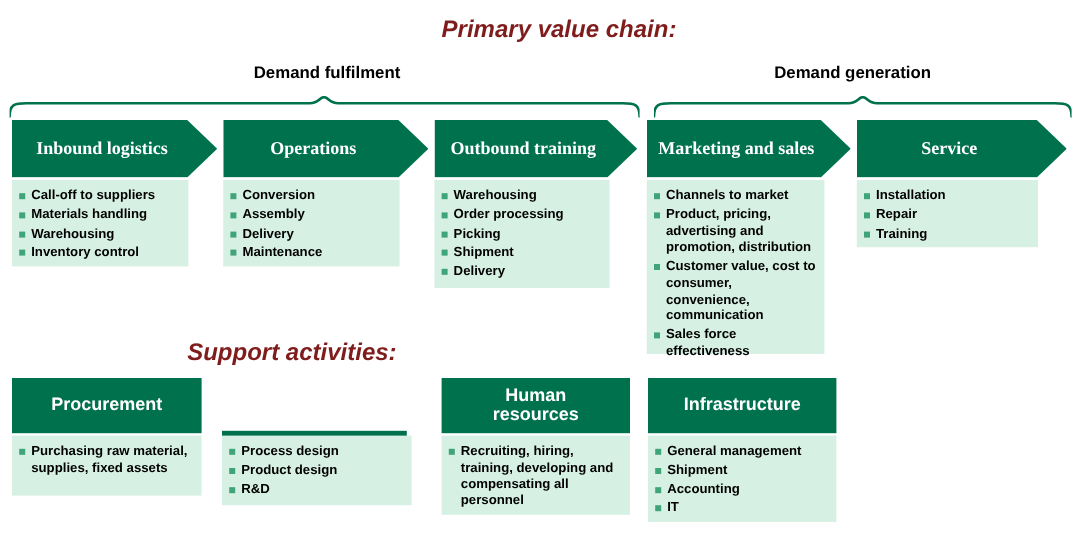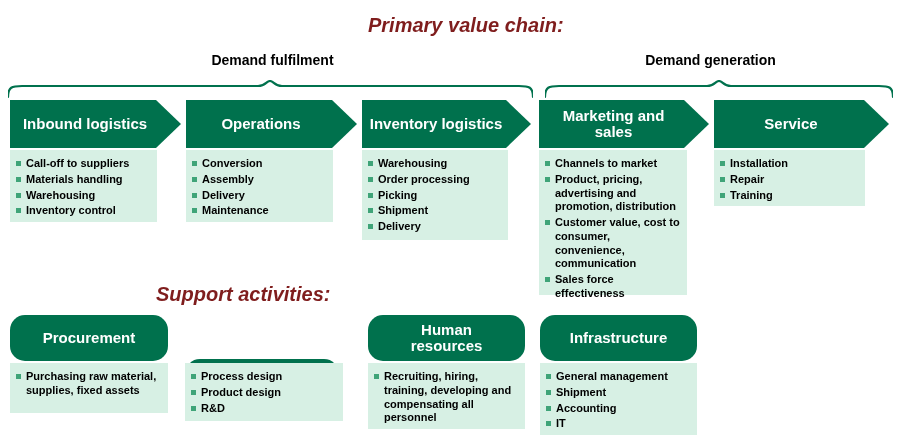--- a/index.html
+++ b/index.html
@@ -14,26 +14,27 @@
   .brace-label{
     position:absolute;color:#000;font-size:14px;font-weight:bold;white-space:nowrap;
     text-align:center;
   }
   .brace{position:absolute;}
   .arrow{
     position:absolute;height:48px;background:#00714D;color:#fff;
     display:flex;align-items:center;justify-content:center;text-align:center;
     font-size:15px;font-weight:bold;line-height:1.1;
     clip-path:polygon(0 0, calc(100% - 25px) 0, 100% 50%, calc(100% - 25px) 100%, 0 100%);
+    font-family:Liberation Serif, serif;
   }
   .arrow .lbl{padding-right:25px;padding-left:4px;}
   .hdrbox{
     position:absolute;height:46px;background:#00714D;color:#fff;
     display:flex;align-items:center;justify-content:center;text-align:center;
-    font-size:15px;font-weight:bold;line-height:1.1;border-radius:15px;
+    font-size:15px;font-weight:bold;line-height:1.1;
   }
   .listbox{
     position:absolute;background:#D7F0E4;padding:5px 6px 5px 6px;box-sizing:border-box;
   }
   .item{
     display:flex;gap:5px;margin:2px 0;color:#000;
     font-size:11px;font-weight:bold;line-height:1.25;
   }
   .bullet{width:5px;height:5px;background:#3FA478;margin-top:4px;flex:0 0 auto;}
   .itxt{flex:1 1 auto;}
@@ -56,21 +57,21 @@
     <path d="M0,17 C0,7 4,6 14,6 L162,6 C170,6 170,1 174,1 C178,1 178,6 186,6 L334,6 C344,6 348,7 348,17" fill="none" stroke="#00714D" stroke-width="2.2" stroke-linecap="round"></path>
   </svg>
 
   <div class="arrow" style="left:10px;top:100px;width:171px;">
     <span class="lbl">Inbound logistics</span>
   </div>
   <div class="arrow" style="left:186px;top:100px;width:171px;">
     <span class="lbl">Operations</span>
   </div>
   <div class="arrow" style="left:362px;top:100px;width:169px;">
-    <span class="lbl">Inventory logistics</span>
+    <span class="lbl">Outbound training</span>
   </div>
   <div class="arrow" style="left:539px;top:100px;width:170px;">
     <span class="lbl">Marketing and sales</span>
   </div>
   <div class="arrow" style="left:714px;top:100px;width:175px;">
     <span class="lbl">Service</span>
   </div>
 
   <div class="listbox" style="left:10px;top:150px;width:147px;height:72px;">
     <div class="item">

